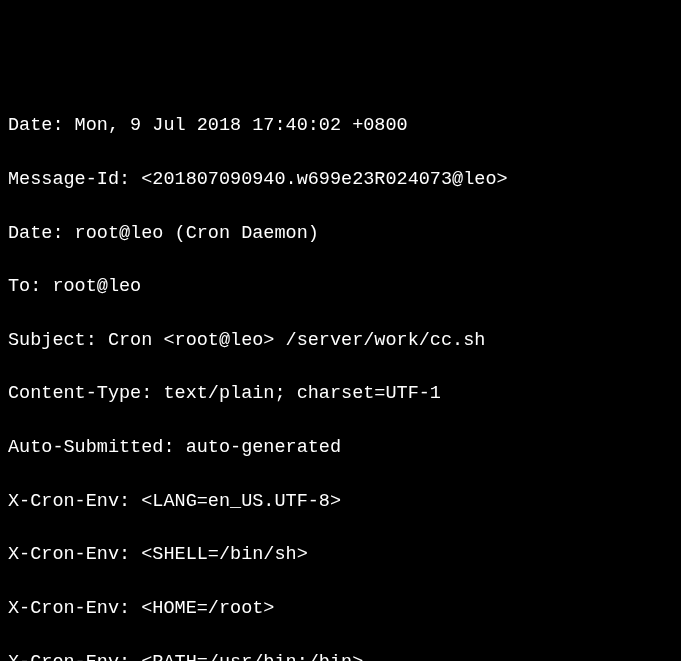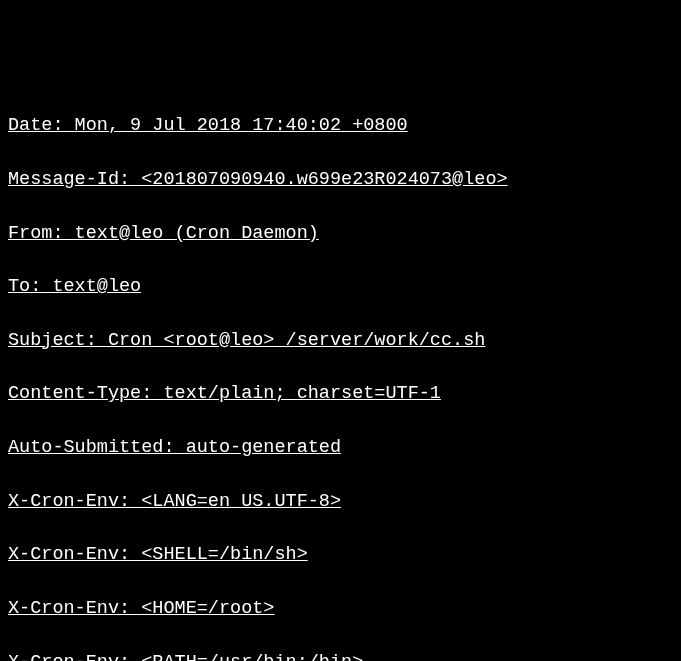--- a/index.html
+++ b/index.html
@@ -8,31 +8,31 @@
       color: #fff;
       font-family: "Courier New", Consolas, monospace;
       font-size: 18.5px;
       line-height: 1.45;
       padding: 6px 8px;
       width: 681px;
       height: 661px;
       overflow: hidden;
       white-space: pre;
     }
-    .line { display: block; text-decoration: underline; }
+    .line { display: block; }
   </style>
 </head>
 <body>
 
 
 
 <span class="line">Date: Mon, 9 Jul 2018 17:40:02 +0800</span>
 <span class="line">Message-Id: &lt;201807090940.w699e23R024073@leo&gt;</span>
-<span class="line">From: text@leo (Cron Daemon)</span>
-<span class="line">To: text@leo</span>
+<span class="line">Date: root@leo (Cron Daemon)</span>
+<span class="line">To: root@leo</span>
 <span class="line">Subject: Cron &lt;root@leo&gt; /server/work/cc.sh</span>
 <span class="line">Content-Type: text/plain; charset=UTF-1</span>
 <span class="line">Auto-Submitted: auto-generated</span>
 <span class="line">X-Cron-Env: &lt;LANG=en_US.UTF-8&gt;</span>
 <span class="line">X-Cron-Env: &lt;SHELL=/bin/sh&gt;</span>
 <span class="line">X-Cron-Env: &lt;HOME=/root&gt;</span>
 <span class="line">X-Cron-Env: &lt;PATH=/usr/bin:/bin&gt;</span>
 
 
 

